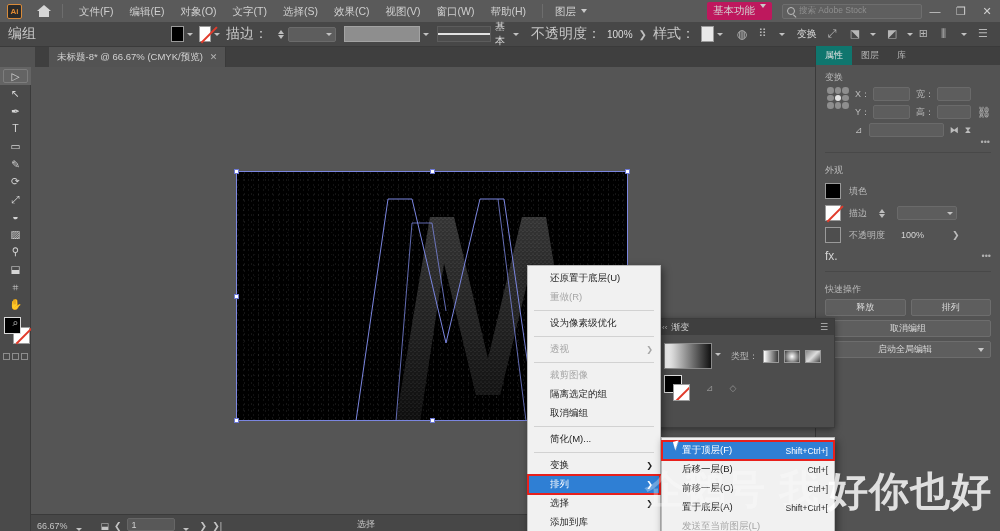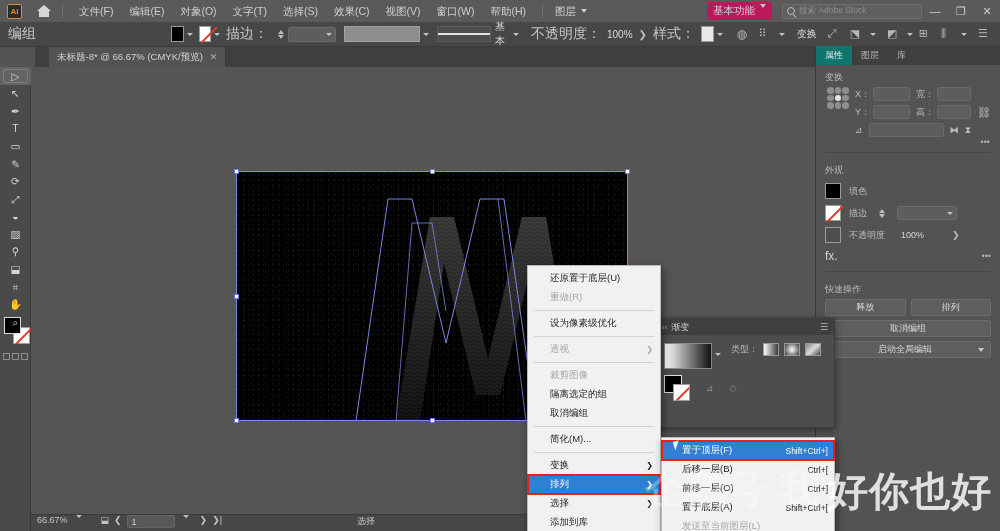--- a/index.html
+++ b/index.html
@@ -149,21 +149,21 @@
     color:#1d1d1d;justify-content:space-between;white-space:nowrap;position:relative; }
   .si.dis { color:#a6a6a6; }
   .si.hl { background:#2f7fd4;color:#fff;outline:2px solid #e8201c;outline-offset:-1px;z-index:3; }
   .si .k { font-size:8.5px;margin-left:14px; }
   .cursor-ar { position:absolute;left:12px;top:3px;width:0;height:0;z-index:80;
     border-left:6px solid #fff;border-bottom:9px solid transparent;
     transform:rotate(-16deg);filter:drop-shadow(0.6px 0.6px 0 #333); }
 
   
   .status { position:absolute;left:31px;top:514px;width:784px;height:17px;background:#474747;
-    border-top:1px solid #3a3a3a;display:flex;align-items:flex-start;padding-left:6px;gap:5px; }
+    border-top:1px solid #3a3a3a;display:flex;align-items:flex-end;padding-left:6px;gap:5px; }
   .st-t { color:#c4c4c4;font-size:9px; }
   .st-fld { height:13px;background:#585858;border:1px solid #666;border-radius:2px;
     display:flex;align-items:center;padding:0 4px;color:#d2d2d2;font-size:9px; }
 
   
   .wm { position:absolute;right:8px;bottom:12px;font-size:40px;color:rgba(255,255,255,.82);
     font-weight:bold;letter-spacing:1px;pointer-events:none;z-index:90;
     font-family:"DejaVu Sans",sans-serif; }
   .wm2 { position:absolute;left:645px;bottom:14px;font-size:40px;
     color:rgba(255,255,255,.30);font-weight:bold;pointer-events:none;z-index:89;
@@ -476,21 +476,21 @@
     <div class="gp-head">
       <span style="color:#b8b8b8;font-size:8px;margin-right:4px">‹‹</span>
       <span class="t">渐变</span>
       <span style="margin-left:auto;color:#c0c0c0;font-size:9px">☰</span>
     </div>
     <div style="display:flex;padding:8px 8px 0 8px;gap:10px">
       <div style="display:flex;align-items:flex-start;gap:3px">
         <div class="gp-grad"></div>
         <span class="mini-caret" style="margin:10px 0 0 0"></span>
       </div>
-      <div style="display:flex;gap:5px">
+      <div style="display:flex;align-items:center;gap:5px">
         <span class="lbl">类型：</span>
         <div class="typ-ico" style="background:linear-gradient(to right,#fff,#3a3a3a)"></div>
         <div class="typ-ico" style="background:radial-gradient(circle,#fff,#3a3a3a)"></div>
         <div class="typ-ico" style="background:linear-gradient(135deg,#888,#ddd,#444)"></div>
       </div>
     </div>
     <div style="display:flex;padding:6px 8px;gap:16px;align-items:center">
       <div style="position:relative;width:26px;height:26px">
         <div style="position:absolute;left:0;top:0;width:18px;height:18px;background:#000;border:1.4px solid #ddd"></div>
         <div style="position:absolute;left:9px;top:9px;width:17px;height:17px;background:#fff;border:1.4px solid #9c9c9c;overflow:hidden">

